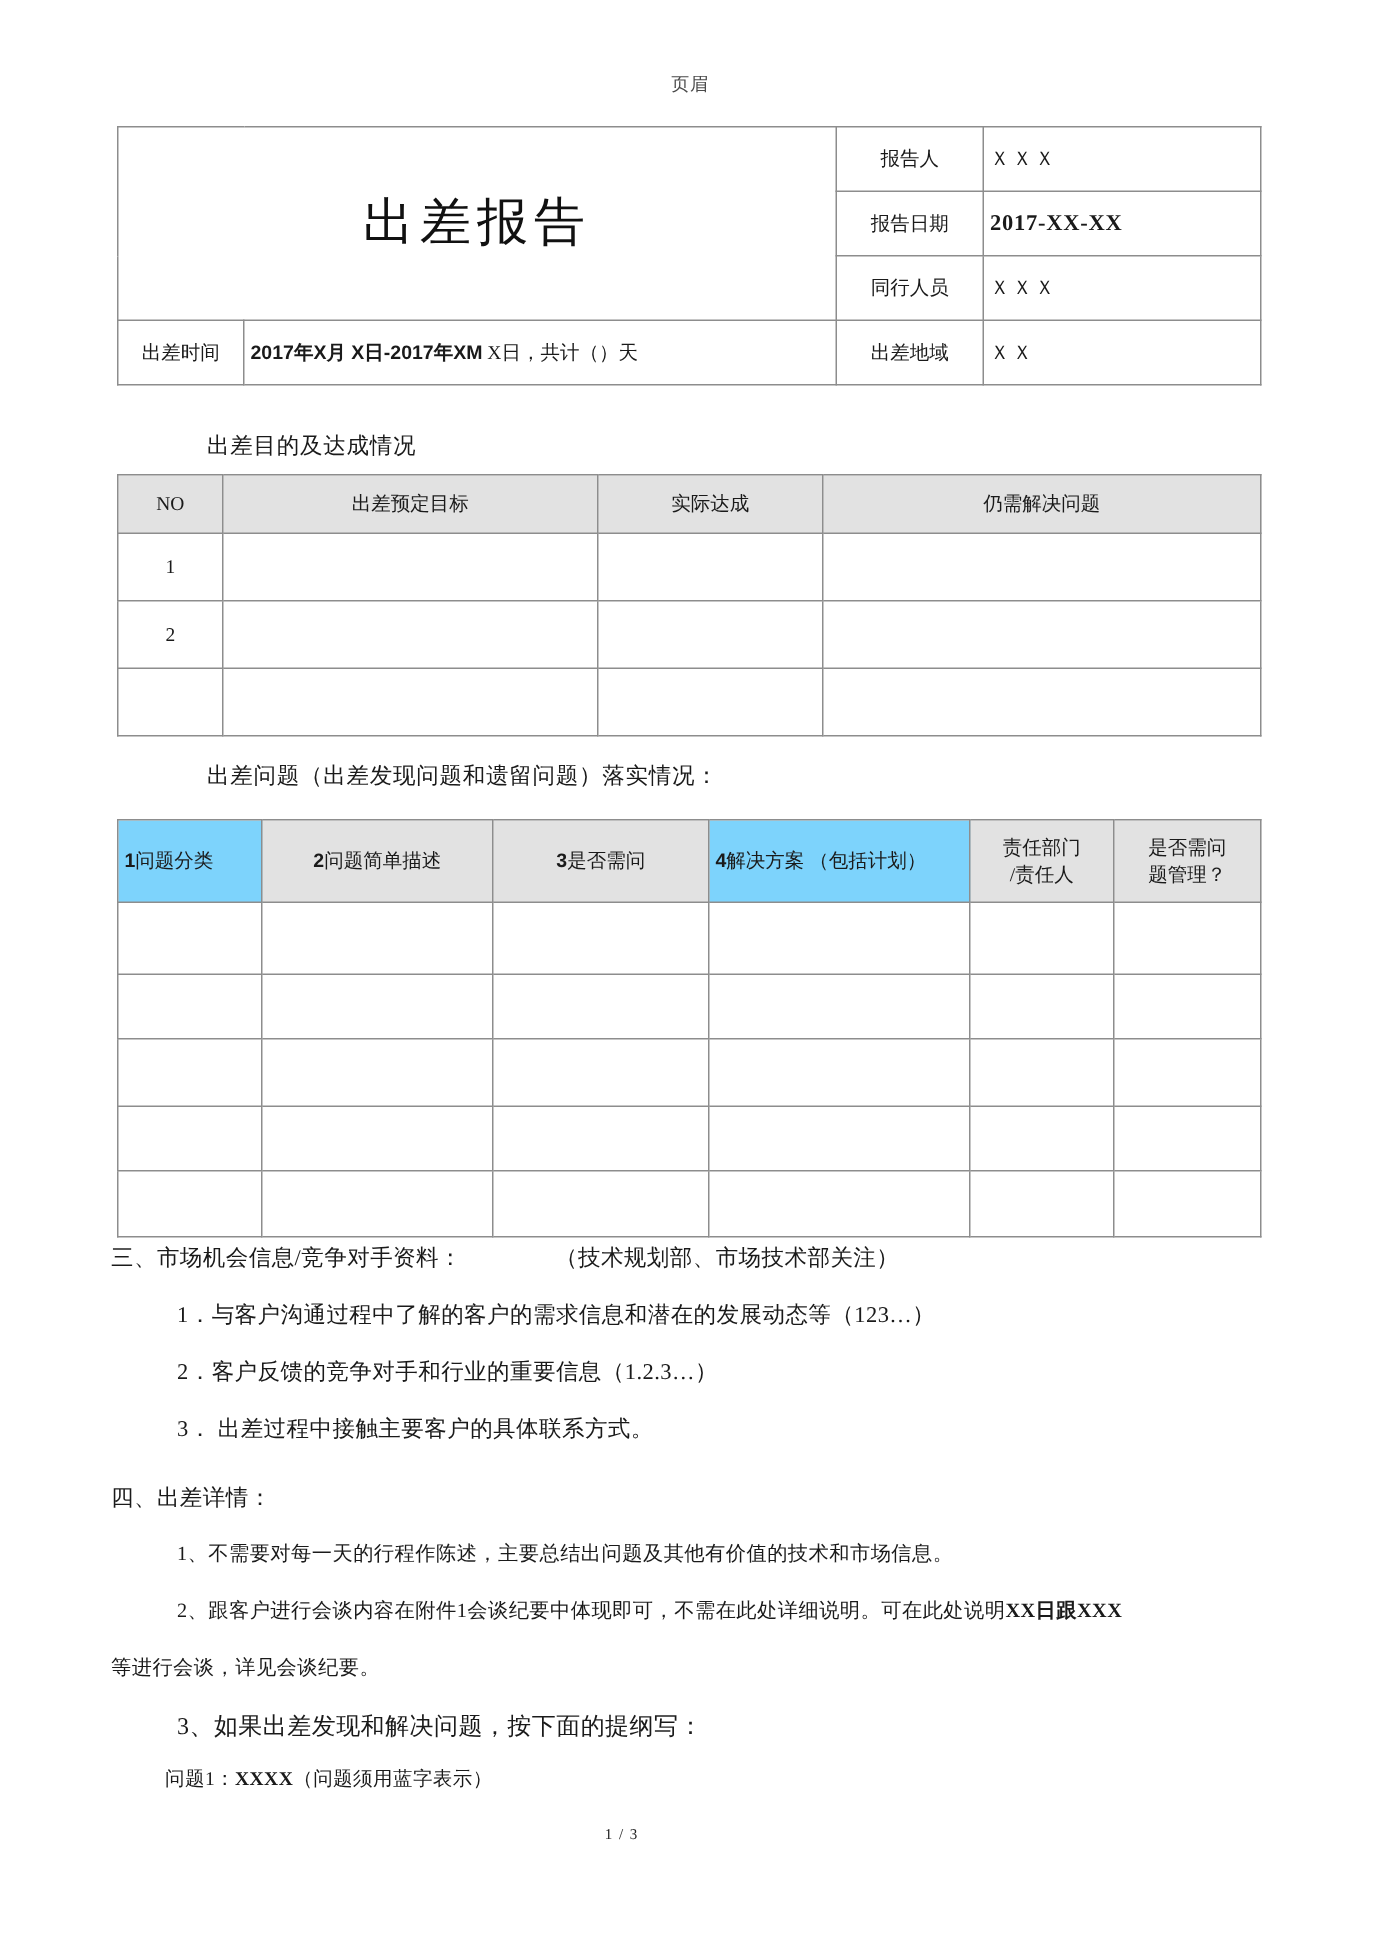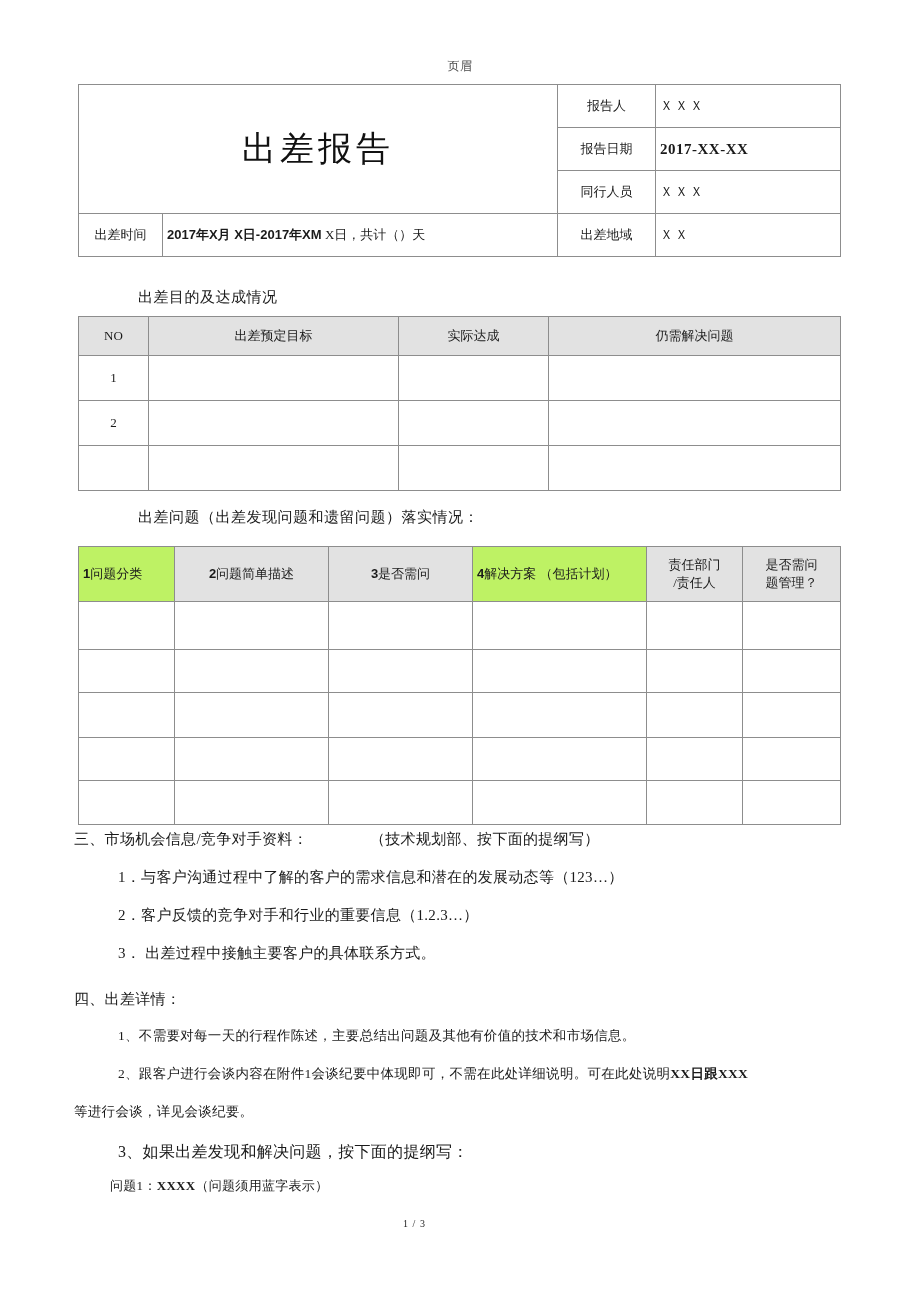--- a/index.html
+++ b/index.html
@@ -19,21 +19,21 @@
   .page {
     position: absolute;
     left: 0; top: 0;
     width: 920px;
     height: 1303px;
   }
 
   
   .doc-header {
     position: absolute;
-    left: 0; top: 58px;
+    left: 0; top: 48px;
     width: 920px;
     text-align: center;
     font-size: 12px;
     color: #4a4a4a;
     font-family: "Liberation Sans", "DejaVu Sans", sans-serif;
     letter-spacing: 0.5px;
   }
 
   
   table.grid {
@@ -130,21 +130,21 @@
 
   
   #table-issues {
     left: 78px;
     top: 546px;
     width: 762px;
   }
   #table-issues td { height: 42px; }
   #table-issues tr.hdr-row td { height: 54px; }
   .hdr-left {
-    background: #bef264;
+    background: #7dd3fc;
     text-align: left;
     font-size: 12.5px;
     padding-left: 6px;
     color: #222;
   }
   .hdr-num { font-weight: 700; font-family: "Liberation Sans","DejaVu Sans",sans-serif; }
   .hdr-two-line { line-height: 1.5; margin-left: 20px; }
 
   
   .para {
@@ -315,21 +315,21 @@
         <td></td>
         <td></td>
         <td></td>
         <td></td>
         <td></td>
       </tr>
     </tbody>
   </table>
 
   <div class="para" id="p-sec3">三、市场机会信息/竞争对手资料：</div>
-  <div class="para" id="p-sec3-note">（技术规划部、按下面的提纲写）</div>
+  <div class="para" id="p-sec3-note">（技术规划部、市场技术部关注）</div>
   <div class="para num" id="p-sec3-1">1．与客户沟通过程中了解的客户的需求信息和潜在的发展动态等（123…）</div>
   <div class="para num" id="p-sec3-2">2．客户反馈的竞争对手和行业的重要信息（1.2.3…）</div>
   <div class="para num" id="p-sec3-3">3． 出差过程中接触主要客户的具体联系方式。</div>
 
   <div class="para" id="p-sec4">四、出差详情：</div>
   <div class="para" id="p-sec4-1">1、不需要对每一天的行程作陈述，主要总结出问题及其他有价值的技术和市场信息。</div>
   <div class="para" id="p-sec4-2"><span>2、跟客户进行会谈内容在附件1会谈纪要中体现即可，不需在此处详细说明。可在此处说明</span><span class="bold">XX日跟XXX</span></div>
   <div class="para" id="p-sec4-2b">等进行会谈，详见会谈纪要。</div>
   <div class="para" id="p-sec4-3">3、如果出差发现和解决问题，按下面的提纲写：</div>
   <div class="para" id="p-question"><span>问题1：</span><span class="bold">XXXX</span><span>（问题须用蓝字表示）</span></div>

